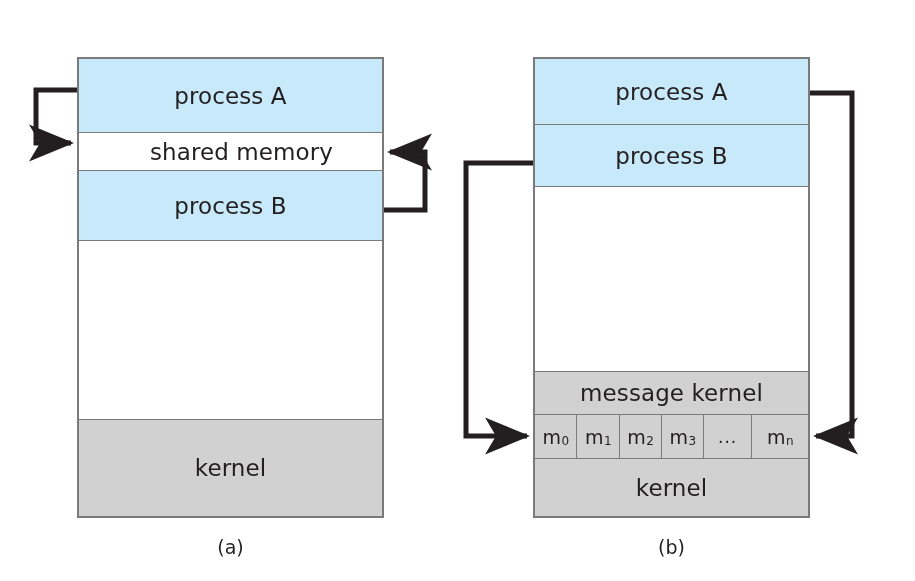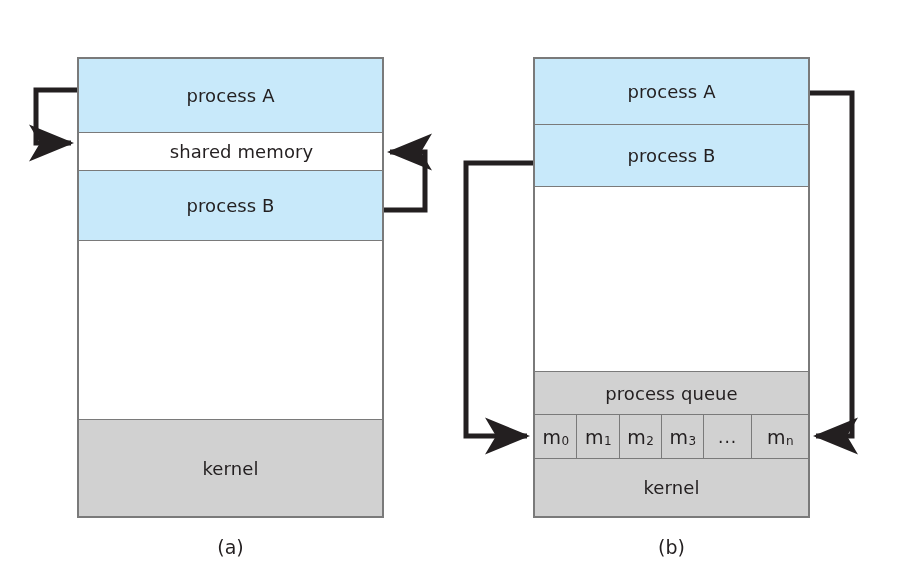--- a/index.html
+++ b/index.html
@@ -31,21 +31,21 @@
   }
 
   .seg {
     position: absolute;
     left: 0;
     box-sizing: border-box;
     display: flex;
     align-items: center;
     justify-content: center;
     width: 100%;
-    font-size: 18px;
+    font-size: 23px;
     color: #231f20;
     letter-spacing: 0.1px;
   }
   .seg.blue   { background: #c8e9fa; }
   .seg.grey   { background: #d1d1d1; }
   .seg.white  { background: #ffffff; padding-left: 22px; }
   .seg.line-bottom { border-bottom: 1px solid #7a7a7a; }
 
   
   .msg-row {
@@ -135,21 +135,21 @@
 
     <div class="seg blue line-bottom" style="top:66px; height:62px;">
       <span>process  B</span>
     </div>
 
     <div class="seg white line-bottom" style="top:128px; height:185px;">
       <span></span>
     </div>
 
     <div class="seg grey" style="top:313px; height:42px;">
-      <span>process queue</span>
+      <span>message kernel</span>
     </div>
 
     <div class="msg-row" style="top:355px; height:45px;">
         <div class="msg-cell" style="width: 15.5%;">
           <span>m</span>
           <sub>0</sub>
         </div>
         <div class="msg-cell" style="width: 15.5%;">
           <span>m</span>
           <sub>1</sub>

